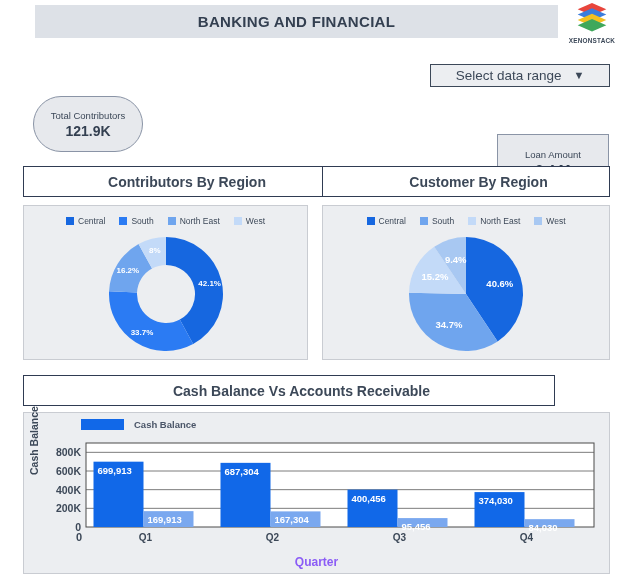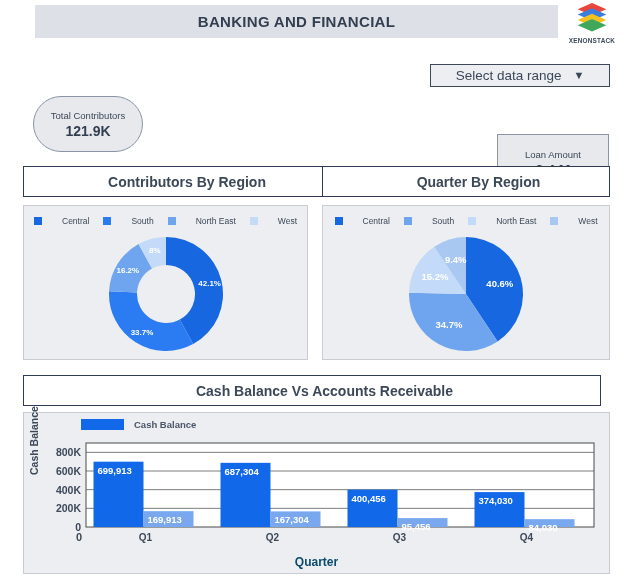--- a/index.html
+++ b/index.html
@@ -107,35 +107,35 @@
     position: absolute;
     background: #eceef1;
     border: 1px solid #c9ccd2;
     box-sizing: border-box;
   }
 
   #title-contrib { left: 23px;  top: 166px; width: 303px; height: 31px; }
   #body-contrib  { left: 23px;  top: 205px; width: 285px; height: 155px; }
   #title-customer{ left: 322px; top: 166px; width: 288px; height: 31px; }
   #body-customer { left: 322px; top: 205px; width: 288px; height: 155px; }
-  #title-cash    { left: 23px;  top: 375px; width: 578px; height: 31px; }
+  #title-cash    { left: 23px;  top: 375px; width: 532px; height: 31px; }
   #body-cash     { left: 23px;  top: 412px; width: 587px; height: 162px; padding-left: 36px; }
 
   
   .pie-legend {
     position: absolute;
     top: 10px; left: 0; width: 100%;
     display: flex;
     align-items: center;
     justify-content: center;
     gap: 14px;
     font-size: 8.5px;
     color: #3c4858;
   }
-  .legend-item { display: flex; align-items: center; gap: 20px; }
+  .legend-item { display: flex; align-items: center; gap: 4px; }
   .legend-swatch { width: 8px; height: 8px; display: block; }
 
   .pie-holder {
     position: absolute;
     left: 0; top: 24px;
     width: 100%; height: 130px;
     display: flex;
     align-items: center;
     justify-content: center;
   }
@@ -164,21 +164,21 @@
     transform-origin: left top;
     white-space: nowrap;
   }
   .xlabel {
     position: absolute;
     left: 0; bottom: 4px;
     width: 100%;
     text-align: center;
     font-size: 12px;
     font-weight: bold;
-    color: #0c4a6e;
+    color: #8b5cf6;
   }
   .plot-svg { position: absolute; left: 28px; top: 26px; }
 </style>
 </head>
 <body>
 
 <div class="header">
   <div class="header-bar">
     <span class="header-title">BANKING AND FINANCIAL</span>
   </div>
@@ -237,21 +237,21 @@
         <text x="42.007277066826546" y="103.07031975505292" fill="#ffffff" font-size="8" font-weight="bold" text-anchor="middle" font-family="&quot;Liberation Sans&quot;, sans-serif">33.7%</text>
         <path d="M 9.071993473456999 59.1360738637532 A 57 57 0 0 1 38.54004057620219 12.050519237499799 L 52.02914345105023 36.58710627872797 A 29 29 0 0 0 37.036628258425495 60.542914772786716 Z" fill="#6fa5ee"></path>
         <text x="27.85449287617122" y="41.12699670619701" fill="#ffffff" font-size="8" font-weight="bold" text-anchor="middle" font-family="&quot;Liberation Sans&quot;, sans-serif">16.2%</text>
         <path d="M 38.54004057620219 12.050519237499799 A 57 57 0 0 1 65.99999999999994 5 L 65.99999999999997 33 A 29 29 0 0 0 52.02914345105023 36.58710627872797 Z" fill="#c3daf8"></path>
         <text x="54.808955077581516" y="21.413757749211605" fill="#ffffff" font-size="8" font-weight="bold" text-anchor="middle" font-family="&quot;Liberation Sans&quot;, sans-serif">8%</text>
       </svg>
   </div>
 </div>
 
 <div class="panel-title" id="title-customer">
-  <span>Quarter By Region</span>
+  <span>Customer By Region</span>
 </div>
 <div class="panel-body" id="body-customer">
   <div class="pie-legend" id="legend-customer">
       <div class="legend-item">
         <span class="legend-swatch" style="background: rgb(22, 103, 224);"></span>
         <span>Central</span>
       </div>
       <div class="legend-item">
         <span class="legend-swatch" style="background: rgb(111, 165, 238);"></span>
         <span>South</span>

